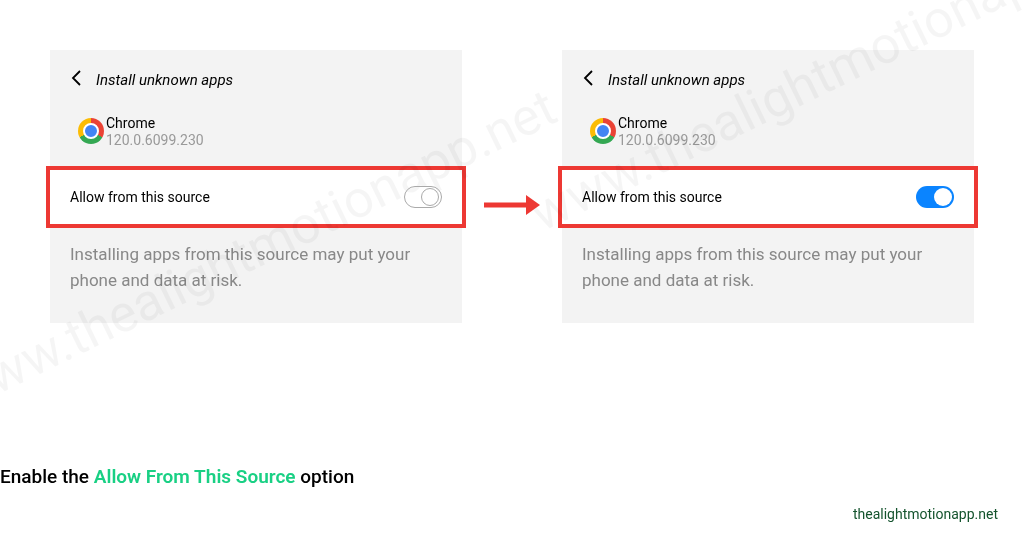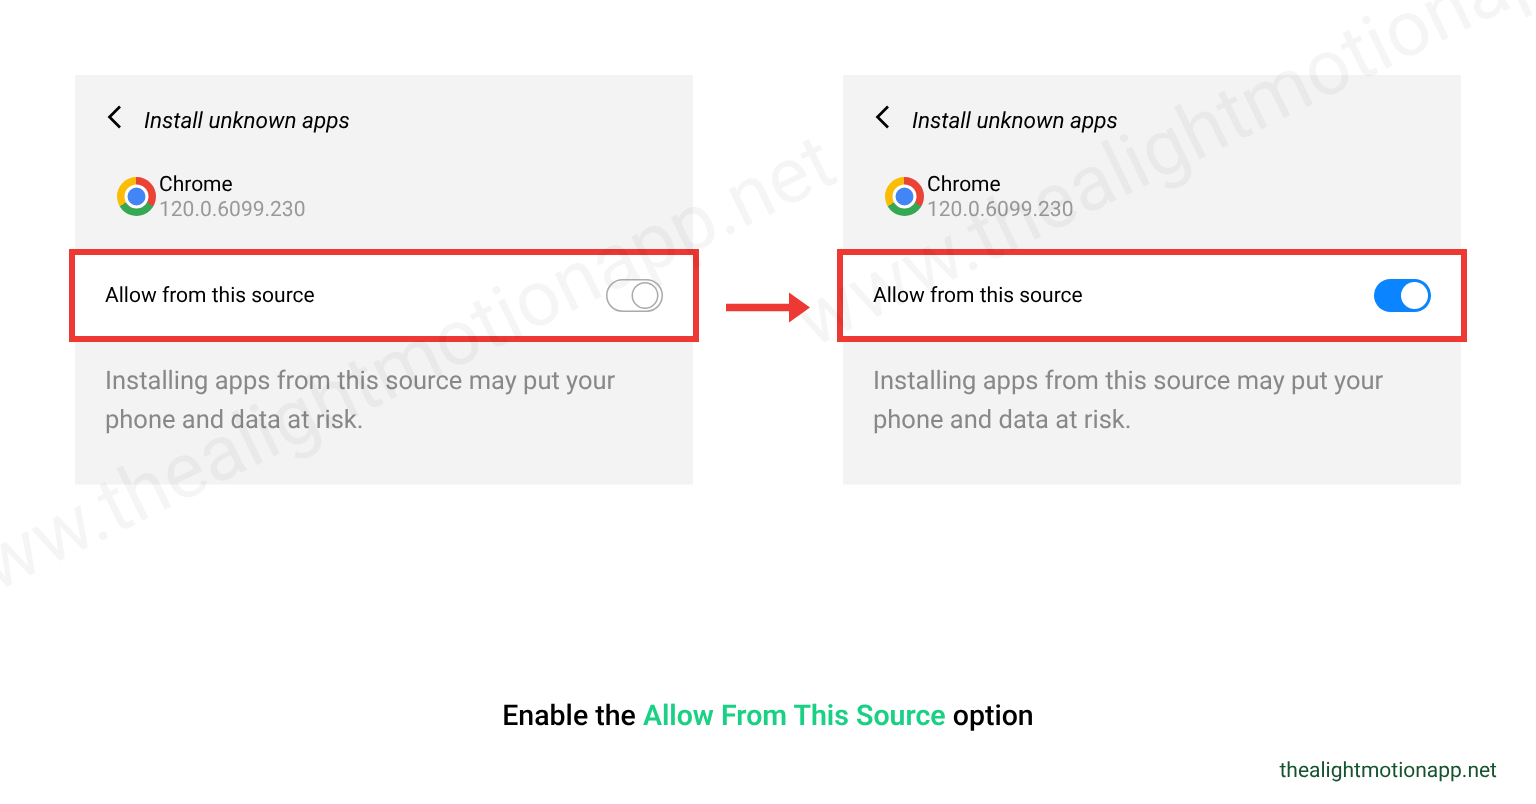--- a/index.html
+++ b/index.html
@@ -140,21 +140,20 @@
     }
     .arrow svg {
       width: 60px;
       height: 24px;
     }
     .caption {
       position: absolute;
       bottom: 48px;
       left: 0;
       right: 0;
-      text-align: center;
       font-size: 19px;
       color: #000;
       font-weight: 500;
     }
     .caption .highlight {
       color: #19d084;
       font-weight: 600;
     }
     .credit {
       position: absolute;

